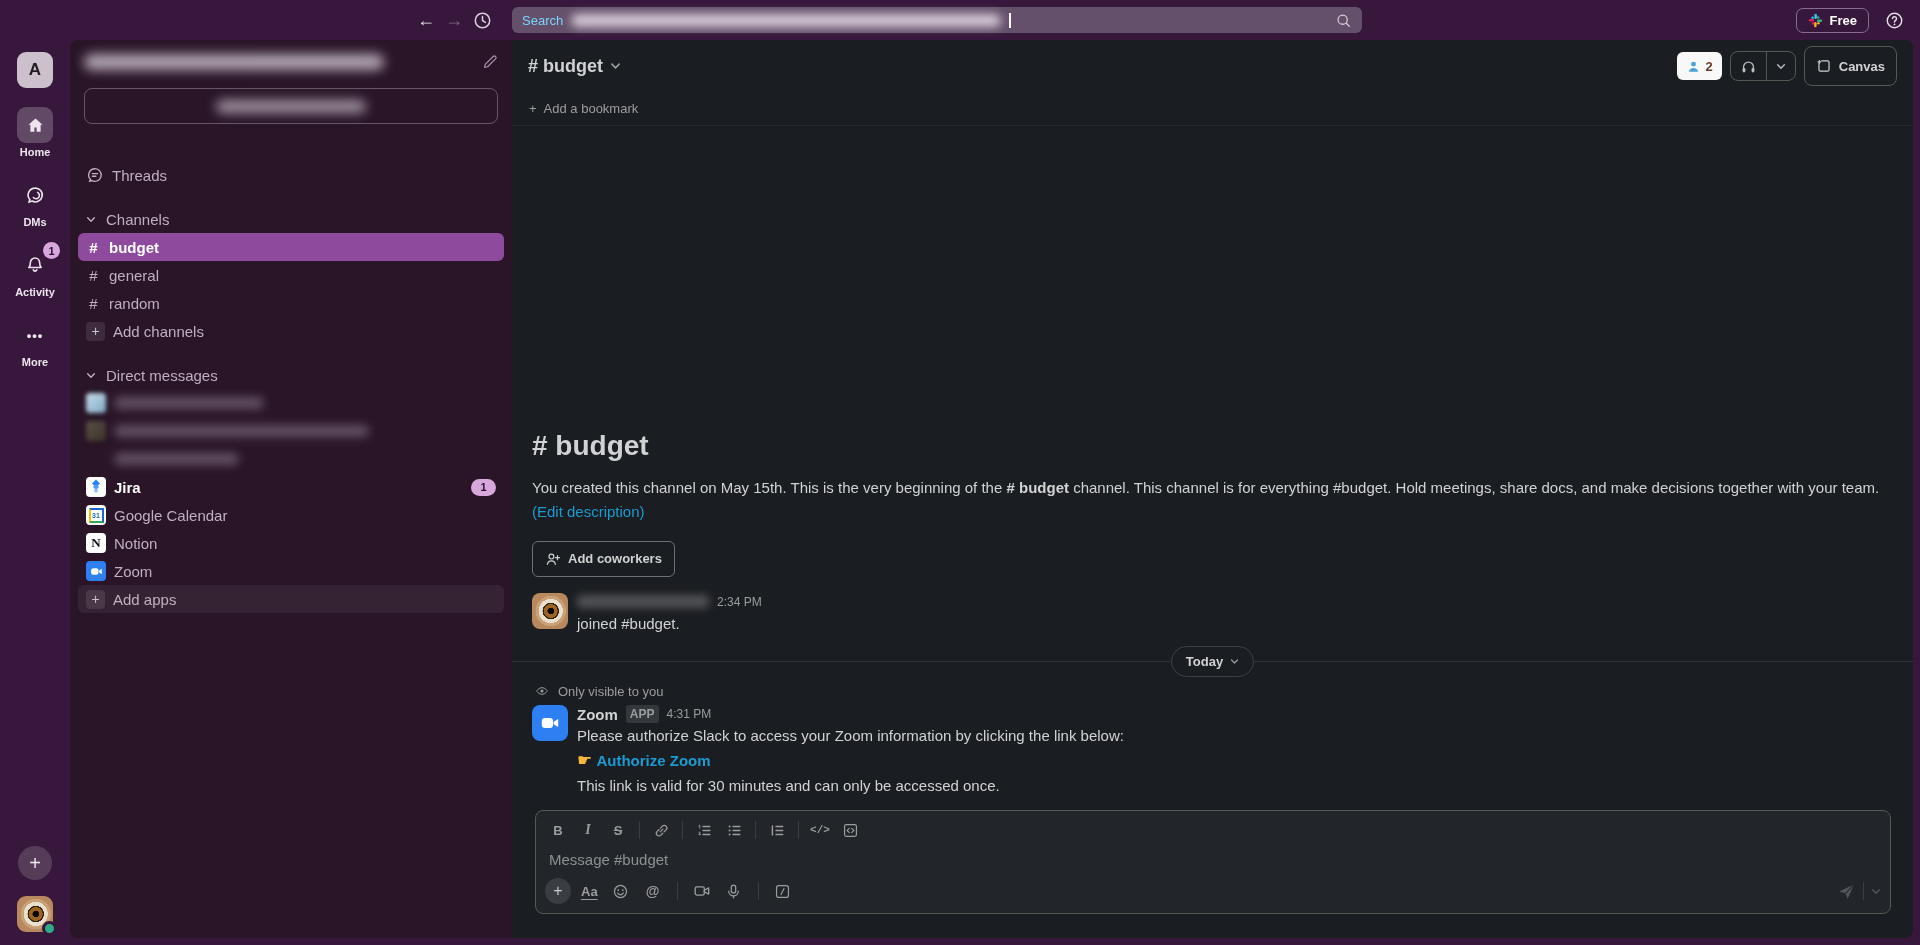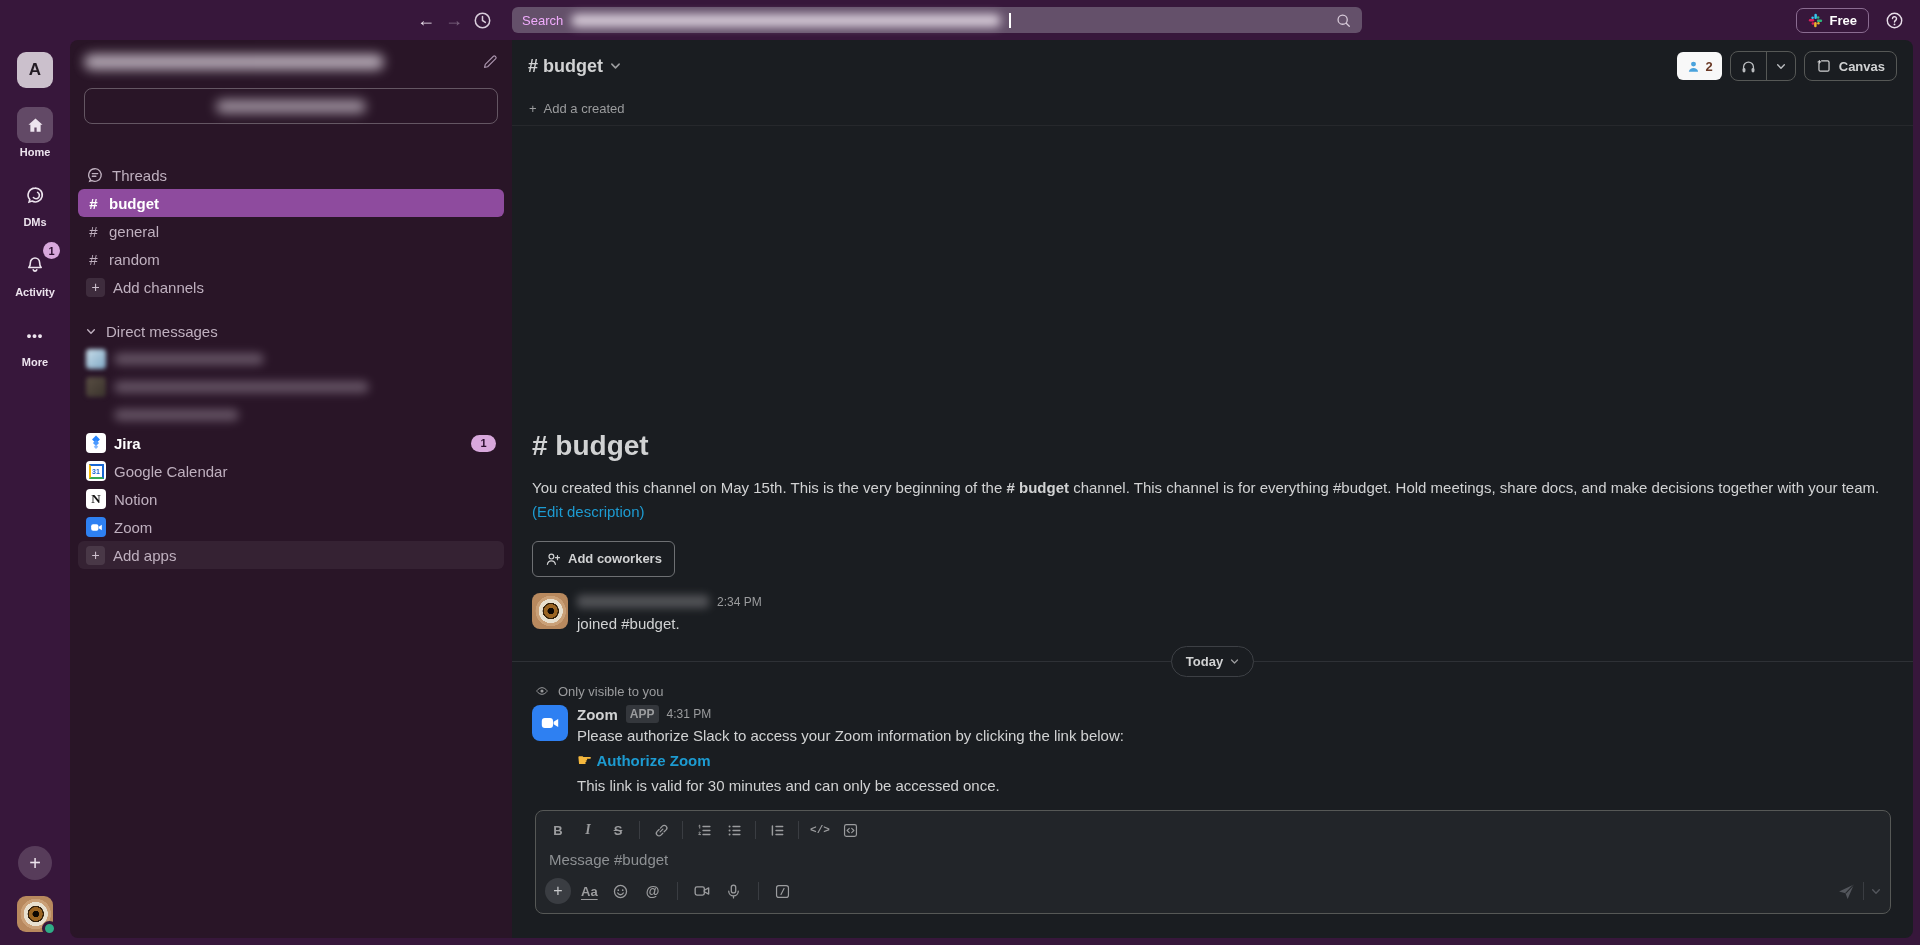--- a/index.html
+++ b/index.html
@@ -9,21 +9,21 @@
   button{font-family:inherit}
 
   .app{width:1920px;height:945px;display:flex;flex-direction:column;background:#37173B}
 
   
   .topbar{height:40px;flex:none;display:flex;align-items:center;padding-left:412px}
   .nav-btn{background:none;border:0;color:#E8DEE9;font-size:18px;width:28px;height:26px;display:flex;align-items:center;justify-content:center;cursor:pointer}
   .nav-btn.fwd{color:rgba(232,222,233,.38)}
   .nav-btn.clock{color:#D9CCDB}
   .searchbar{margin-left:16px;width:850px;height:26px;background:#64506A;border-radius:6px;display:flex;align-items:center;padding:0 10px;gap:8px;cursor:text}
-  .search-label{font-size:13px;color:#f0abfc}
+  .search-label{font-size:13px;color:#7dd3fc}
   .search-redact{width:430px;height:13px;background:#E8DEE9;opacity:.85;border-radius:7px;filter:blur(5px)}
   .caret{width:2px;height:15px;background:#fff}
   .search-icon{margin-left:auto;color:#D9CCDB}
   .top-right{margin-left:auto;display:flex;align-items:center;gap:16px;padding-right:16px}
   .free-badge{display:flex;align-items:center;gap:7px;border:1px solid #8A6C91;border-radius:7px;background:none;padding:4px 11px;color:#fff;font-size:13px;font-weight:700;cursor:pointer}
   .help-btn{background:none;border:0;color:#E8DEE9;cursor:pointer;display:flex}
 
   
   .body-row{flex:1;display:flex;min-height:0}
   .rail{width:70px;flex:none;display:flex;flex-direction:column;align-items:center}
@@ -76,21 +76,21 @@
   .chan-header{height:52px;flex:none;display:flex;align-items:center;padding:0 16px}
   .chan-title{display:flex;align-items:center;gap:7px;font-size:18px;font-weight:700;color:#D1D2D3;cursor:pointer;background:none;border:0}
   .chan-title .ic{color:#9B9C9E}
   .header-actions{margin-left:auto;display:flex;align-items:center;gap:8px}
   .members-btn{height:28px;background:#F8F8F8;border:0;border-radius:6px;display:flex;align-items:center;gap:5px;padding:0 9px;cursor:pointer}
   .members-btn .ic{color:#4AA3DD}
   .members-count{font-size:13px;font-weight:700;color:#6B3A26}
   .huddle-btn{height:30px;border:1px solid #565856;border-radius:8px;display:flex;align-items:center;background:none;color:#B9BBBE;cursor:pointer;padding:0}
   .huddle-seg{padding:0 9px;display:flex;align-items:center;height:100%}
   .huddle-sep{width:1px;height:28px;background:#565856}
-  .canvas-btn{height:30px;border:1px solid #565856;border-radius:8px;background:none;color:#D1D2D3;display:flex;align-items:center;gap:7px;padding:0 11px;font-size:13px;font-weight:700;cursor:pointer}
+  .canvas-btn{height:40px;border:1px solid #565856;border-radius:8px;background:none;color:#D1D2D3;display:flex;align-items:center;gap:7px;padding:0 11px;font-size:13px;font-weight:700;cursor:pointer}
   .bookmarks{height:34px;flex:none;display:flex;align-items:center;gap:7px;padding:0 17px;color:#9B9C9E;font-size:13px;border-bottom:1px solid #26282C;cursor:pointer}
   .messages{flex:1;display:flex;flex-direction:column;justify-content:flex-end;min-height:0;overflow:hidden}
 
   .intro{padding:0 20px 10px}
   .intro h1{font-size:28px;font-weight:800;color:#D1D2D3;margin-bottom:14px}
   .intro p{font-size:15px;line-height:1.55;color:#D1D2D3;padding-right:4px}
   .intro .link{color:#1D9BD1;cursor:pointer}
   .add-coworkers{margin-top:18px;height:36px;border:1px solid #6E7073;border-radius:6px;background:none;color:#D1D2D3;font-weight:700;font-size:13px;display:flex;align-items:center;gap:7px;padding:0 12px;cursor:pointer}
 
   .divider{position:relative;height:34px;margin-top:4px;display:flex;align-items:center;justify-content:center;flex:none}
@@ -354,20 +354,26 @@
           </button>
 
           <div class="side-list">
             <div class="side-row threads-row">
               <svg class="ic" width="18" height="18">
                   <use href="#i-threads"></use>
                 </svg>
               <span>Threads</span>
             </div>
 
+            <div class="side-section">
+              <svg class="ic" width="10" height="7">
+                  <use href="#i-chev"></use>
+                </svg>
+              <span>Channels</span>
+            </div>
             <div class="side-row active">
               <span class="hash">#</span>
               <span>budget</span>
             </div>
             <div class="side-row">
               <span class="hash">#</span>
               <span>general</span>
             </div>
             <div class="side-row">
               <span class="hash">#</span>
@@ -465,21 +471,21 @@
                 <svg class="ic" width="16" height="16">
                     <use href="#i-canvas"></use>
                   </svg>
                 <span>Canvas</span>
               </button>
             </div>
           </header>
 
           <div class="bookmarks">
             <span>+</span>
-            <span>Add a created</span>
+            <span>Add a bookmark</span>
           </div>
 
           <div class="messages">
 
             <div class="intro">
               <h1># budget</h1>
               <p><span>You created this channel on May 15th. This is the very beginning of the </span><b># budget</b><span> channel. This channel is for everything #budget. Hold meetings, share docs, and make decisions together with your team. </span><span class="link">(Edit description)</span></p>
               <button class="add-coworkers">
                 <svg class="ic" width="16" height="16">
                     <use href="#i-person-plus"></use>

